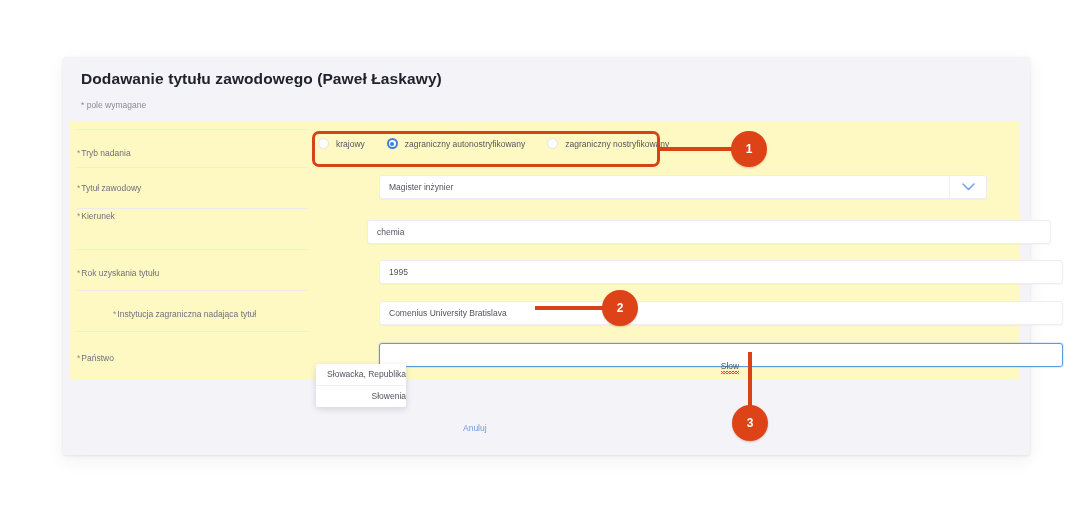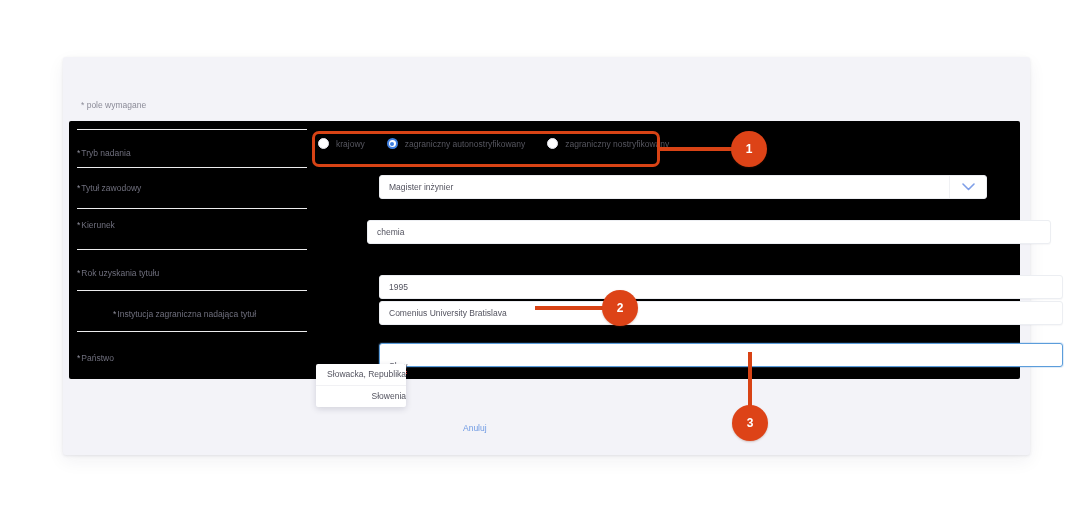--- a/index.html
+++ b/index.html
@@ -49,22 +49,23 @@
     color: #8b8b98;
   }
 
   
   .form-panel {
     position: absolute;
     left: 6px;
     top: 64px;
     width: 951px;
     height: 258px;
-    background: #000000;
+    background: #fef9c3;
     border-radius: 2px;
+    text-align: center;
   }
 
   .form-row {
     position: absolute;
     left: 0;
     width: 100%;
     box-sizing: border-box;
   }
   .row-sep {
     position: absolute;
@@ -280,20 +281,21 @@
     z-index: 9;
     box-shadow: 0 1px 2px rgba(120,40,10,0.25);
   }
 </style>
 </head>
 <body>
 
 <div class="card">
 
   <div class="card-header">
+    <div class="card-title">Dodawanie tytułu zawodowego (Paweł Łaskawy)</div>
     <div class="required-note">* pole wymagane</div>
   </div>
 
   <div class="form-panel">
 
     <div class="form-row">
       <div class="row-sep" style="top:8px;"></div>
       <div class="field-label" style="top:27px;"><span class="ast">*</span><span>Tryb nadania</span></div>
     </div>
 
@@ -305,30 +307,30 @@
         <span class="select-caret">
           <svg width="13" height="8" viewBox="0 0 13 8">
               <path d="M1 1 L6.5 6.5 L12 1" fill="none" stroke="#7f9fe8" stroke-width="1.6" stroke-linecap="round" stroke-linejoin="round"></path>
             </svg>
         </span>
       </div>
     </div>
 
     <div class="form-row">
       <div class="row-sep" style="top:87px;"></div>
-      <div class="field-label" style="top:99px;"><span class="ast">*</span><span>Kierunek</span></div>
+      <div class="field-label" style="top:90px;"><span class="ast">*</span><span>Kierunek</span></div>
       <div class="input-box" style="left:298px; top:99px; width:684px;">
         <span class="input-text">chemia</span>
       </div>
     </div>
 
     <div class="form-row">
       <div class="row-sep" style="top:128px;"></div>
       <div class="field-label" style="top:147px;"><span class="ast">*</span><span>Rok uzyskania tytułu</span></div>
-      <div class="input-box" style="left:310px; top:154px; width:684px;">
+      <div class="input-box" style="left:310px; top:139px; width:684px;">
         <span class="input-text">1995</span>
       </div>
     </div>
 
     <div class="form-row">
       <div class="row-sep" style="top:169px;"></div>
       <div class="field-label" style="top:188px;margin-left:36px;"><span class="ast">*</span><span>Instytucja zagraniczna nadająca tytuł</span></div>
       <div class="input-box" style="left:310px; top:180px; width:684px;">
         <span class="input-text">Comenius University Bratislava</span>
       </div>

